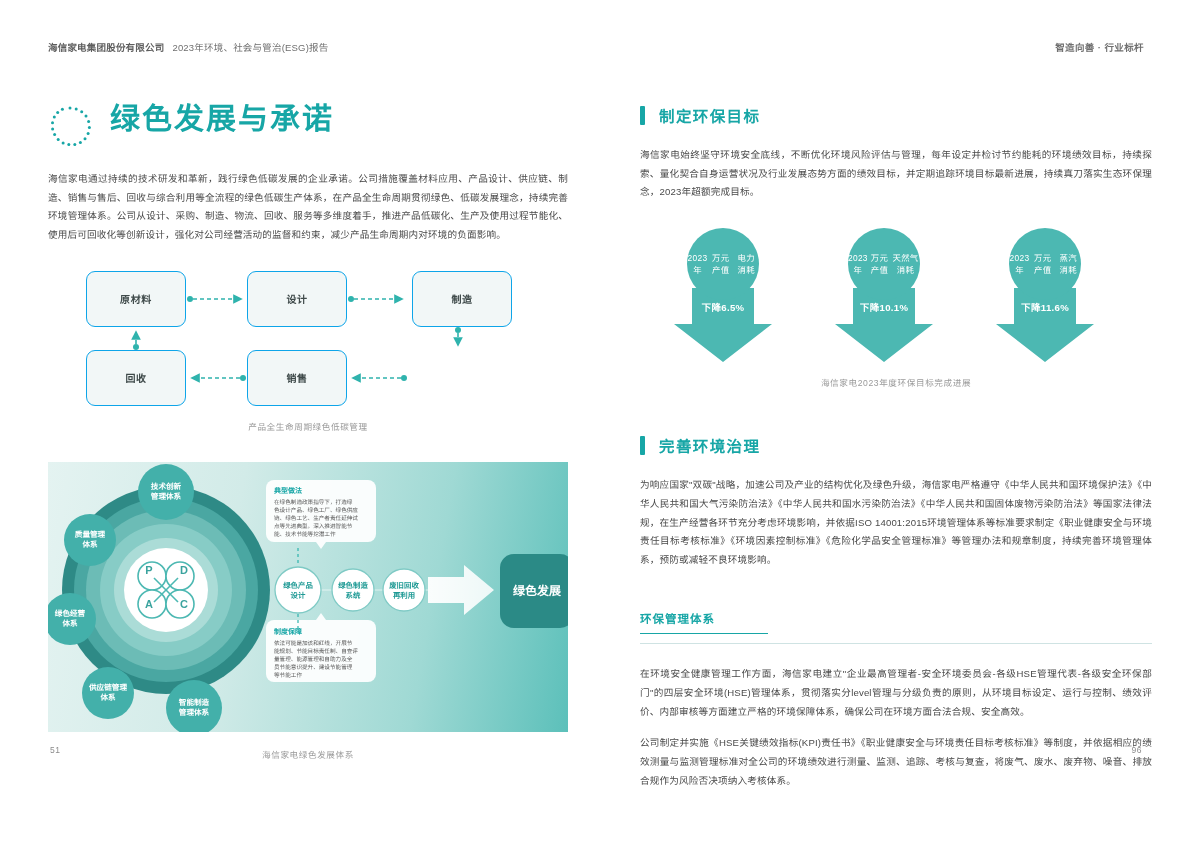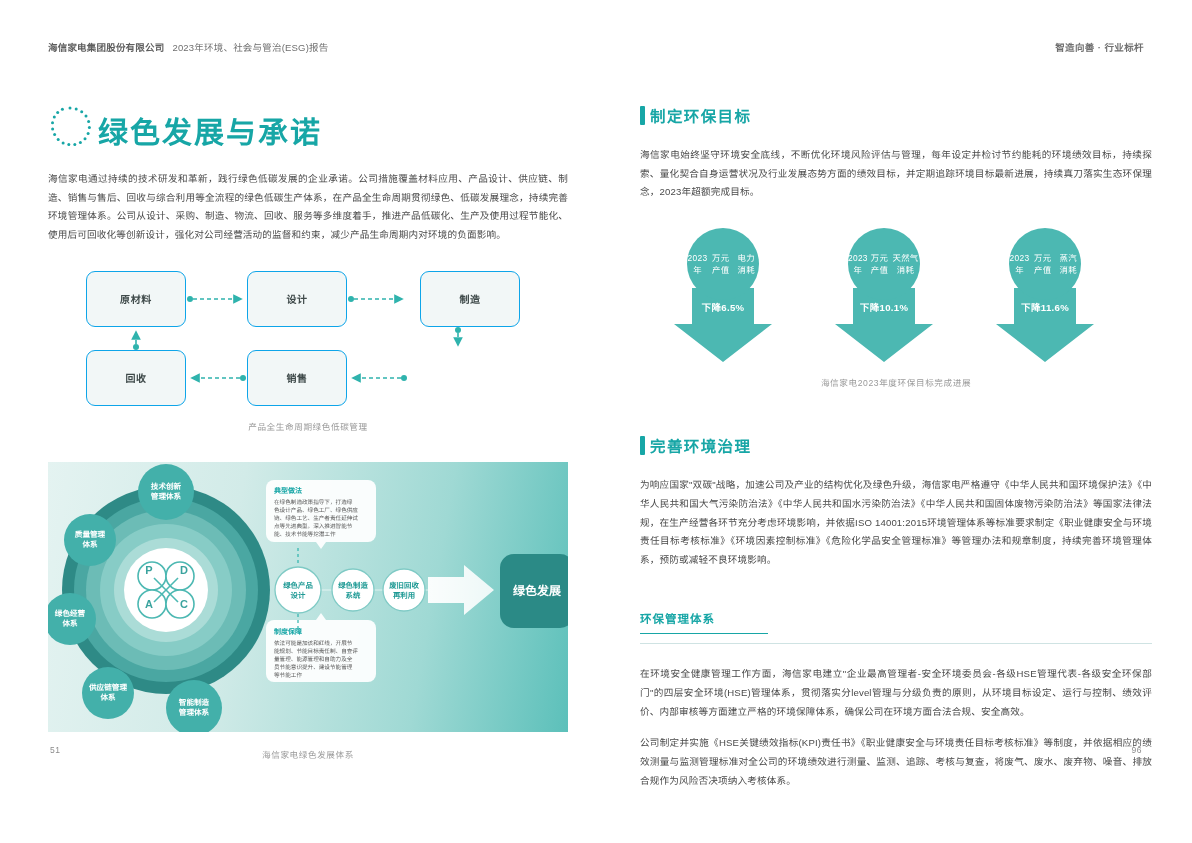--- a/index.html
+++ b/index.html
@@ -32,21 +32,21 @@
     font-size: 9.5px; color: #6f6f6f; letter-spacing: .4px;
     white-space: nowrap; font-weight: 700;
   }
 
   
   .col-left  { position: absolute; left: 48px;  top: 104px; width: 520px; }
   .col-right { position: absolute; left: 640px; top: 104px; width: 512px; }
 
   
   .bigtitle-row {
-    display: flex; align-items: flex-end; gap: 6px;
+    display: flex; align-items: flex-start; gap: 18px;
     margin-bottom: 22px;
   }
   .dot-circle { width: 44px; height: 44px; flex: 0 0 44px; }
   .bigtitle {
     font-size: 30px; font-weight: 700; color: #17a6a6;
     letter-spacing: 2px; line-height: 1;
   }
 
   
   .body-text {
@@ -66,21 +66,21 @@
     width: 100px; height: 56px;
     border: 1px solid #0ea5e9;
     border-radius: 9px;
     background: #f2f7f7;
     display: flex; align-items: center; justify-content: center;
     font-size: 10px; color: #3f4a4a; font-weight: 700;
     letter-spacing: .6px;
   }
   .fb-raw  { left: 0px;   top: 0px;  }
   .fb-des  { left: 161px; top: 0px;  }
-  .fb-man  { left: 334px; top: 0px;  }
+  .fb-man  { left: 326px; top: 0px;  }
   .fb-rec  { left: 0px;   top: 79px; }
   .fb-sale { left: 161px; top: 79px; }
   .fb-sup  { left: 322px; top: 79px; }
 
   .flow-svg { position: absolute; inset: 0; width: 460px; height: 135px; }
 
   .caption {
     text-align: center; font-size: 8.6px; color: #9a9a9a;
     letter-spacing: .6px; margin-top: 14px;
   }
@@ -92,21 +92,21 @@
     background: linear-gradient(100deg,#e4f3f1 0%, #d2ebe8 35%, #9fd9d4 72%, #5cc0ba 100%);
   }
   .greensys svg { position: absolute; inset: 0; }
   .gs-caption {
     text-align: center; font-size: 8.6px; color: #9a9a9a;
     letter-spacing: .6px; margin-top: 16px;
   }
 
   
   .sec-head {
-    display: flex; align-items: center; gap: 5px;
+    display: flex; align-items: center; gap: 14px;
     margin-bottom: 20px;
   }
   .sec-bar { width: 5px; height: 19px; background: #17a6a6; border-radius: 1px; flex:0 0 5px;}
   .sec-head-text {
     font-size: 15.5px; font-weight: 700; color: #17a6a6; letter-spacing: 1.4px;
   }
   .sub-head {
     font-size: 11.5px; font-weight: 700; color: #17a6a6;
     letter-spacing: 1px; margin-bottom: 7px;
   }

